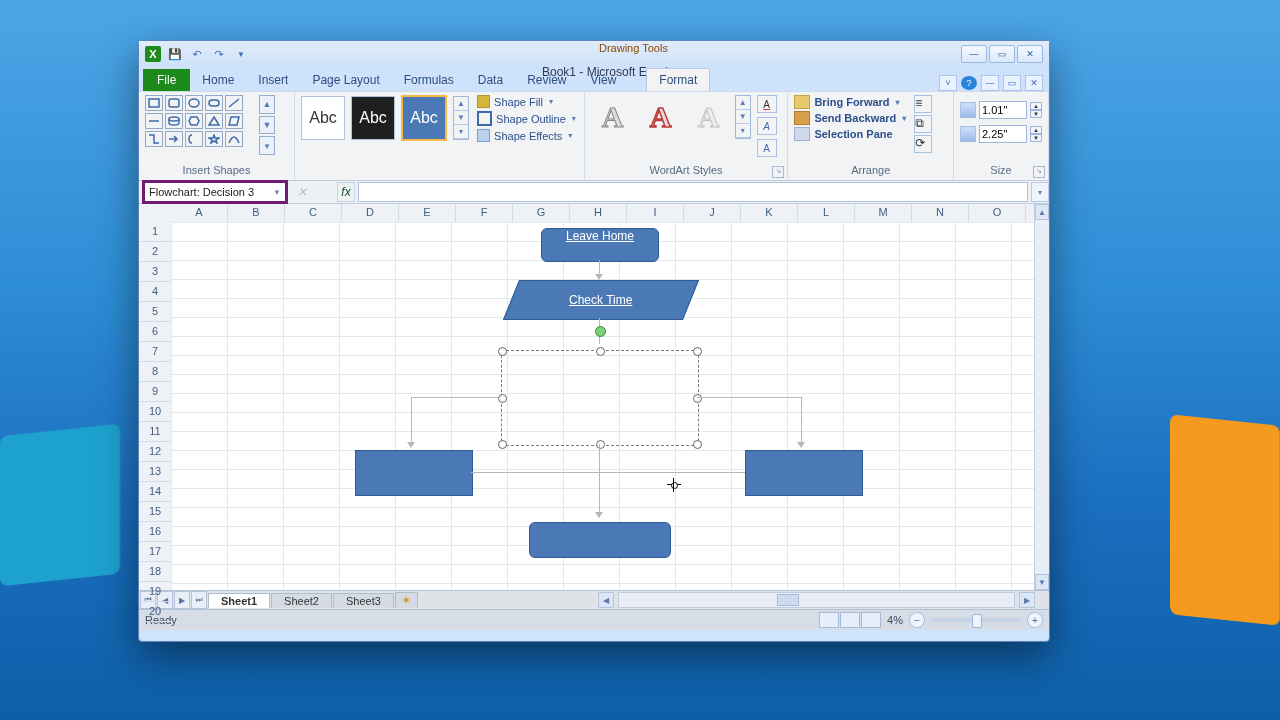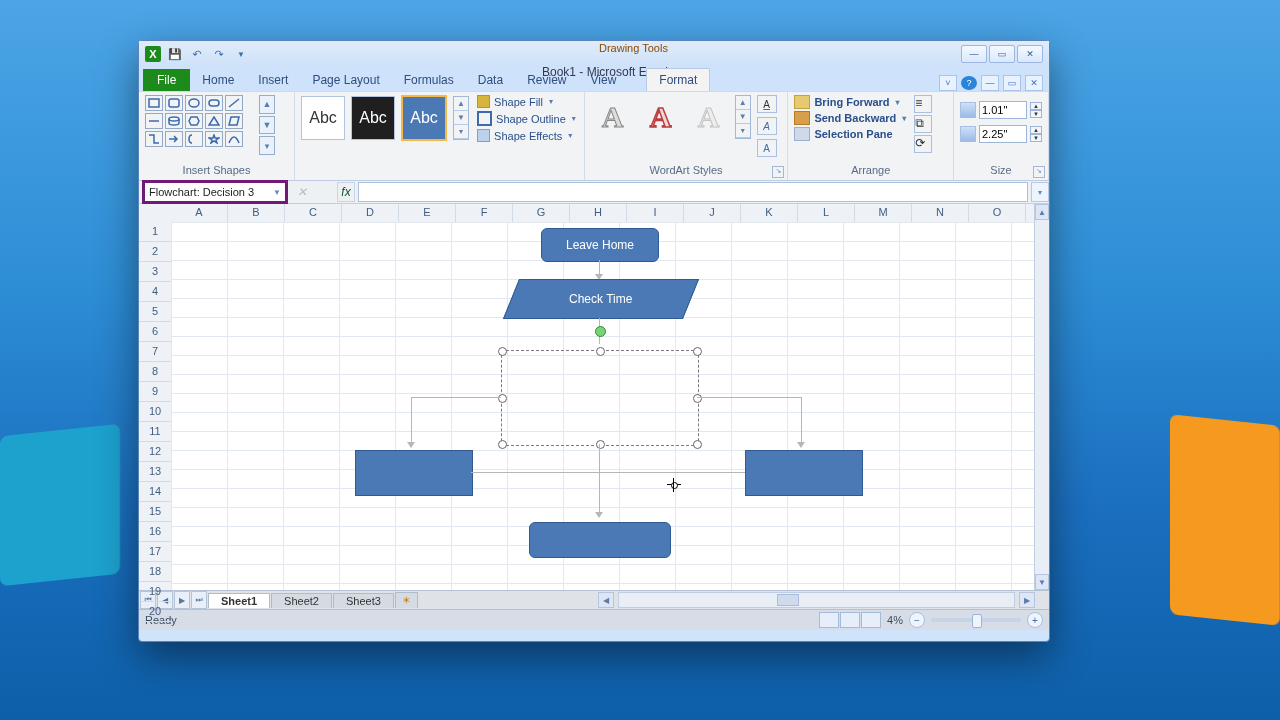--- a/index.html
+++ b/index.html
@@ -82,21 +82,21 @@
   .corner{position:absolute;left:0;top:0;width:32px;height:18px;background:#eef2f7;border-right:1px solid #b7c9e1;border-bottom:1px solid #b7c9e1;}
   .row-headers{position:absolute;left:0;top:18px;width:32px;bottom:0;background:#eef2f7;border-right:1px solid #b7c9e1;}
   .rh{height:19px;border-bottom:1px solid #d2dce9;text-align:center;font-size:11px;color:#435d80;line-height:18px;}
   .grid{position:absolute;left:32px;top:18px;right:14px;bottom:0;}
   .grid-lines{position:absolute;inset:0;
     background-image:linear-gradient(to right,#e2e8f0 1px,transparent 1px),linear-gradient(to bottom,#e2e8f0 1px,transparent 1px);
     background-size:56px 19px;}
   .vscroll{position:absolute;right:0;top:0;width:14px;bottom:0;background:#e9eef6;border-left:1px solid #c0cee2;}
   .vscroll .ar{height:14px;background:#dce6f4;border:1px solid #b3c5df;font-size:8px;display:flex;align-items:center;justify-content:center;color:#5b7bad;}
   
-  .shape{position:absolute;background:#4a79b6;border:1px solid #2f5a93;color:#fff;font-size:12px;display:flex;align-items:center;justify-content:center;}
+  .shape{position:absolute;background:#4a79b6;border:1px solid #2f5a93;color:#fff;font-size:12px;display:flex;justify-content:center;text-decoration:underline;}
   .rr{border-radius:6px;}
   .para{background:none;border:none;}
   .para-inner{width:100%;height:100%;background:#4a79b6;border:1px solid #2f5a93;transform:skewX(-22deg);display:flex;align-items:center;justify-content:center;}
   .para-inner span{transform:skewX(22deg);color:#fff;}
   .diamond{background:none;border:none;}
   .diamond-inner{width:110px;height:110px;background:#4a79b6;border:1px solid #2f5a93;transform:rotate(45deg);margin:auto;position:absolute;left:50%;top:50%;margin-left:-55px;margin-top:-55px;}
   .diamond-text{position:relative;color:#fff;z-index:2;}
   .sel-box{position:absolute;border:1px dashed #7a7a7a;pointer-events:none;}
   .handle{position:absolute;width:7px;height:7px;background:#fff;border:1px solid #666;border-radius:50%;}
   .rot-handle{width:9px;height:9px;background:#7bd27b;border:1px solid #2f8f2f;border-radius:50%;position:absolute;}

